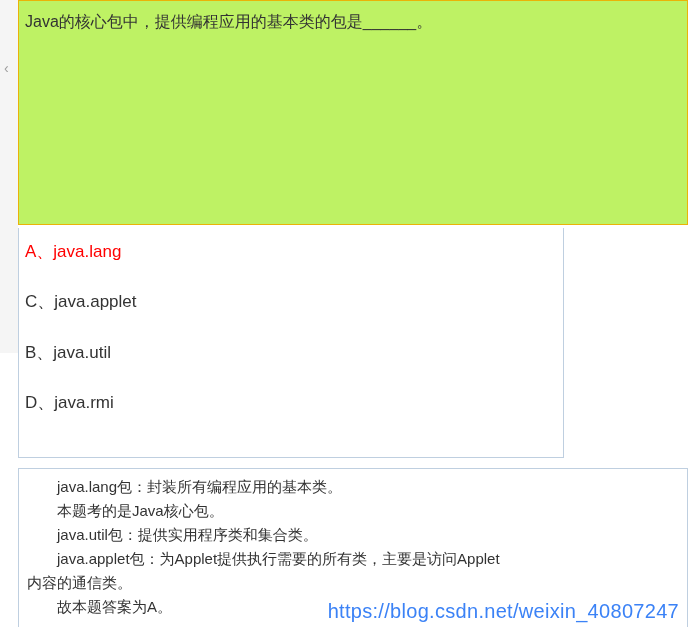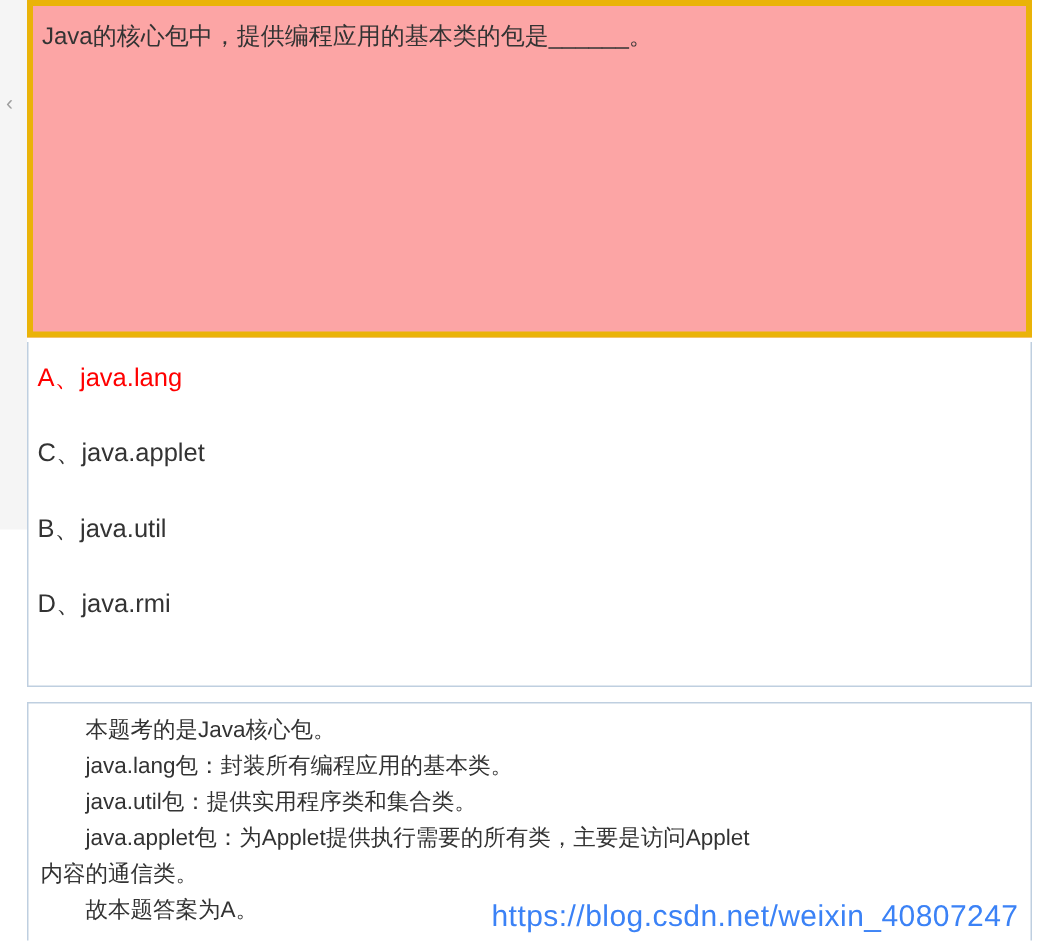--- a/index.html
+++ b/index.html
@@ -25,34 +25,34 @@
       color: #9e9e9e;
       font-size: 14px;
       user-select: none;
     }
     .question-box {
       position: absolute;
       left: 18px;
       top: 0;
       width: 670px;
       height: 225px;
-      border: 4px solid #eab308;
-      background: #fca5a5;
+      border: 1px solid #eab308;
+      background: #bef264;
       padding: 10px 6px;
     }
     .question-text {
       font-size: 16px;
       color: #333;
       line-height: 1.4;
     }
     .options-box {
       position: absolute;
       left: 18px;
       top: 228px;
-      width: 670px;
+      width: 546px;
       height: 230px;
       border-left: 1px solid #bfcfe0;
       border-right: 1px solid #bfcfe0;
       border-bottom: 1px solid #bfcfe0;
       background: #ffffff;
       padding: 14px 6px 6px 6px;
     }
     .option {
       font-size: 17px;
       color: #333;
@@ -110,21 +110,21 @@
   </div>
   <div class="option">
     <span>B、</span><span>java.util</span>
   </div>
   <div class="option">
     <span>D、</span><span>java.rmi</span>
   </div>
 </div>
 
 <div class="explanation-box">
+  <p>java.lang包：封装所有编程应用的基本类。</p>
   <p>本题考的是Java核心包。</p>
-  <p>java.lang包：封装所有编程应用的基本类。</p>
   <p>java.util包：提供实用程序类和集合类。</p>
   <p>java.applet包：为Applet提供执行需要的所有类，主要是访问Applet</p>
   <p class="wrap">内容的通信类。</p>
   <p>故本题答案为A。</p>
 </div>
 
 <div class="watermark">https://blog.csdn.net/weixin_40807247</div>
 
 </body></html>

